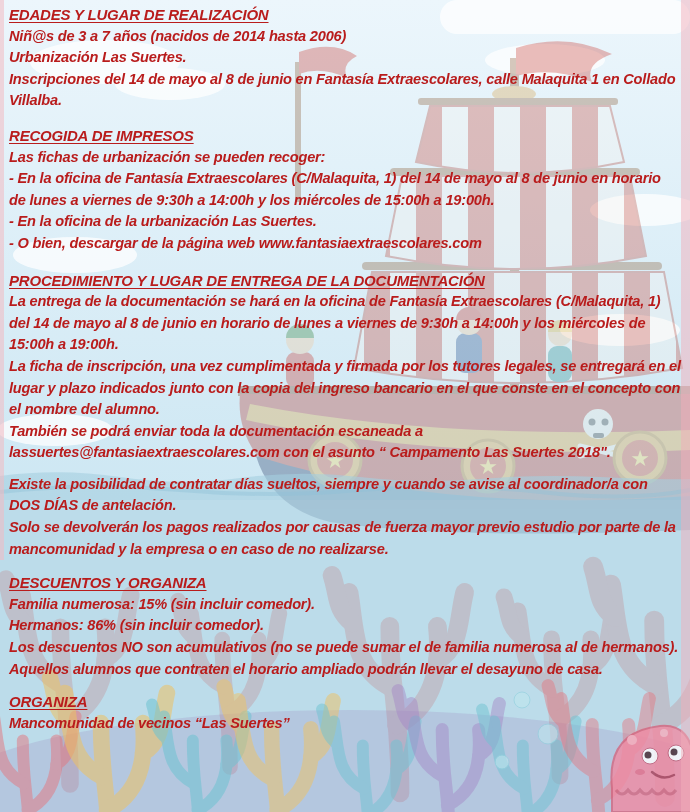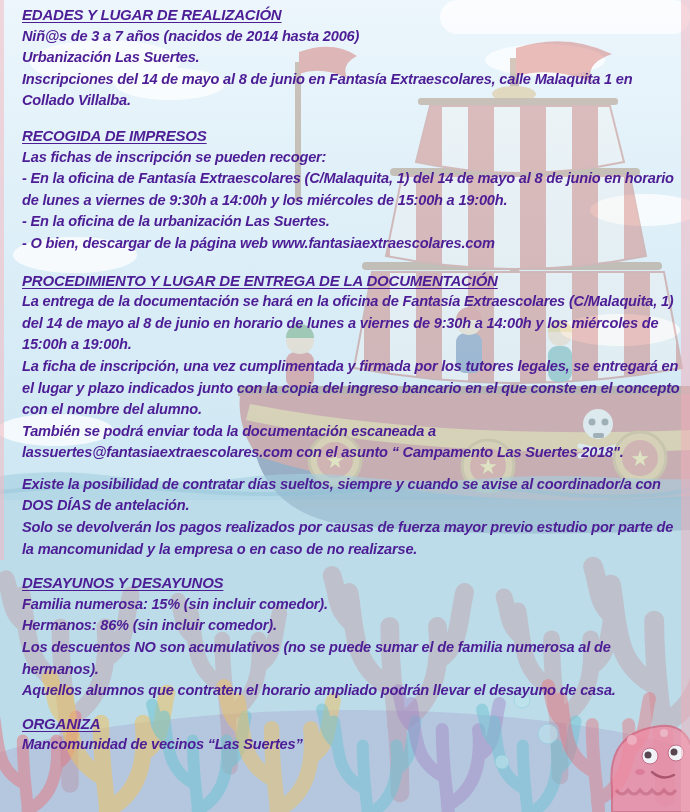--- a/index.html
+++ b/index.html
@@ -4,22 +4,22 @@
 <style>
   html,body{margin:0;padding:0;}
   body{
     width:690px;height:812px;position:relative;overflow:hidden;
     font-family:"Liberation Sans",sans-serif;
     background:#dff0f9;
   }
   .bg{position:absolute;inset:0;z-index:0;}
   .content{
     position:absolute;inset:0;z-index:1;
-    padding:4px 9px 0 22px;box-sizing:border-box;
-    color:#4c1d95;font-weight:bold;font-style:italic;
+    padding:4px 9px 0 9px;box-sizing:border-box;
+    color:#b91c1c;font-weight:bold;font-style:italic;
     font-size:14.6px;line-height:21.6px;letter-spacing:-0.2px;
   }
   .sec{margin:0;}
   .sec h2{
     font-size:15px;margin:0;line-height:21.6px;
     text-decoration:underline;text-underline-offset:2px;
     display:block;font-weight:bold;font-style:italic;
   }
   .sec p{margin:0;}
   .s2{margin-top:13px;}
@@ -185,40 +185,40 @@
 
   <section class="sec s1">
     <h2>EDADES Y LUGAR DE REALIZACIÓN</h2>
     <p>Niñ@s de 3 a 7 años (nacidos de 2014 hasta 2006)</p>
     <p>Urbanización Las Suertes.</p>
     <p>Inscripciones del 14 de mayo al 8 de junio en Fantasía Extraescolares, calle Malaquita 1 en Collado Villalba.</p>
   </section>
 
   <section class="sec s2">
     <h2>RECOGIDA DE IMPRESOS</h2>
-    <p>Las fichas de inscripción se pueden recoger:</p>
+    <p>Las fichas de urbanización se pueden recoger:</p>
     <p>- En la oficina de Fantasía Extraescolares (C/Malaquita, 1) del 14 de mayo al 8 de junio en horario de lunes a viernes de 9:30h a 14:00h y los miércoles de 15:00h a 19:00h.</p>
     <p>- En la oficina de la urbanización Las Suertes.</p>
     <p>- O bien, descargar de la página web www.fantasiaextraescolares.com</p>
   </section>
 
   <section class="sec s3">
     <h2>PROCEDIMIENTO Y LUGAR DE ENTREGA DE LA DOCUMENTACIÓN</h2>
     <p>La entrega de la documentación se hará en la oficina de Fantasía Extraescolares (C/Malaquita, 1) del 14 de mayo al 8 de junio en horario de lunes a viernes de 9:30h a 14:00h y los miércoles de 15:00h a 19:00h.</p>
     <p>La ficha de inscripción, una vez cumplimentada y firmada por los tutores legales, se entregará en el lugar y plazo indicados junto con la copia del ingreso bancario en el que conste en el concepto con el nombre del alumno.</p>
     <p>También se podrá enviar toda la documentación escaneada a lassuertes@fantasiaextraescolares.com con el asunto “ Campamento Las Suertes 2018".</p>
   </section>
 
   <section class="sec s4">
     <p>Existe la posibilidad de contratar días sueltos, siempre y cuando se avise al coordinador/a con DOS DÍAS de antelación.</p>
     <p>Solo se devolverán los pagos realizados por causas de fuerza mayor previo estudio por parte de la mancomunidad y la empresa o en caso de no realizarse.</p>
   </section>
 
   <section class="sec s5">
-    <h2>DESAYUNOS Y DESAYUNOS</h2>
+    <h2>DESCUENTOS Y ORGANIZA</h2>
     <p>Familia numerosa: 15% (sin incluir comedor).</p>
     <p>Hermanos: 86% (sin incluir comedor).</p>
     <p>Los descuentos NO son acumulativos (no se puede sumar el de familia numerosa al de hermanos).</p>
     <p>Aquellos alumnos que contraten el horario ampliado podrán llevar el desayuno de casa.</p>
   </section>
 
 
   <section class="sec s7">
     <h2>ORGANIZA</h2>
     <p class="indent">Mancomunidad de vecinos “Las Suertes”</p>

